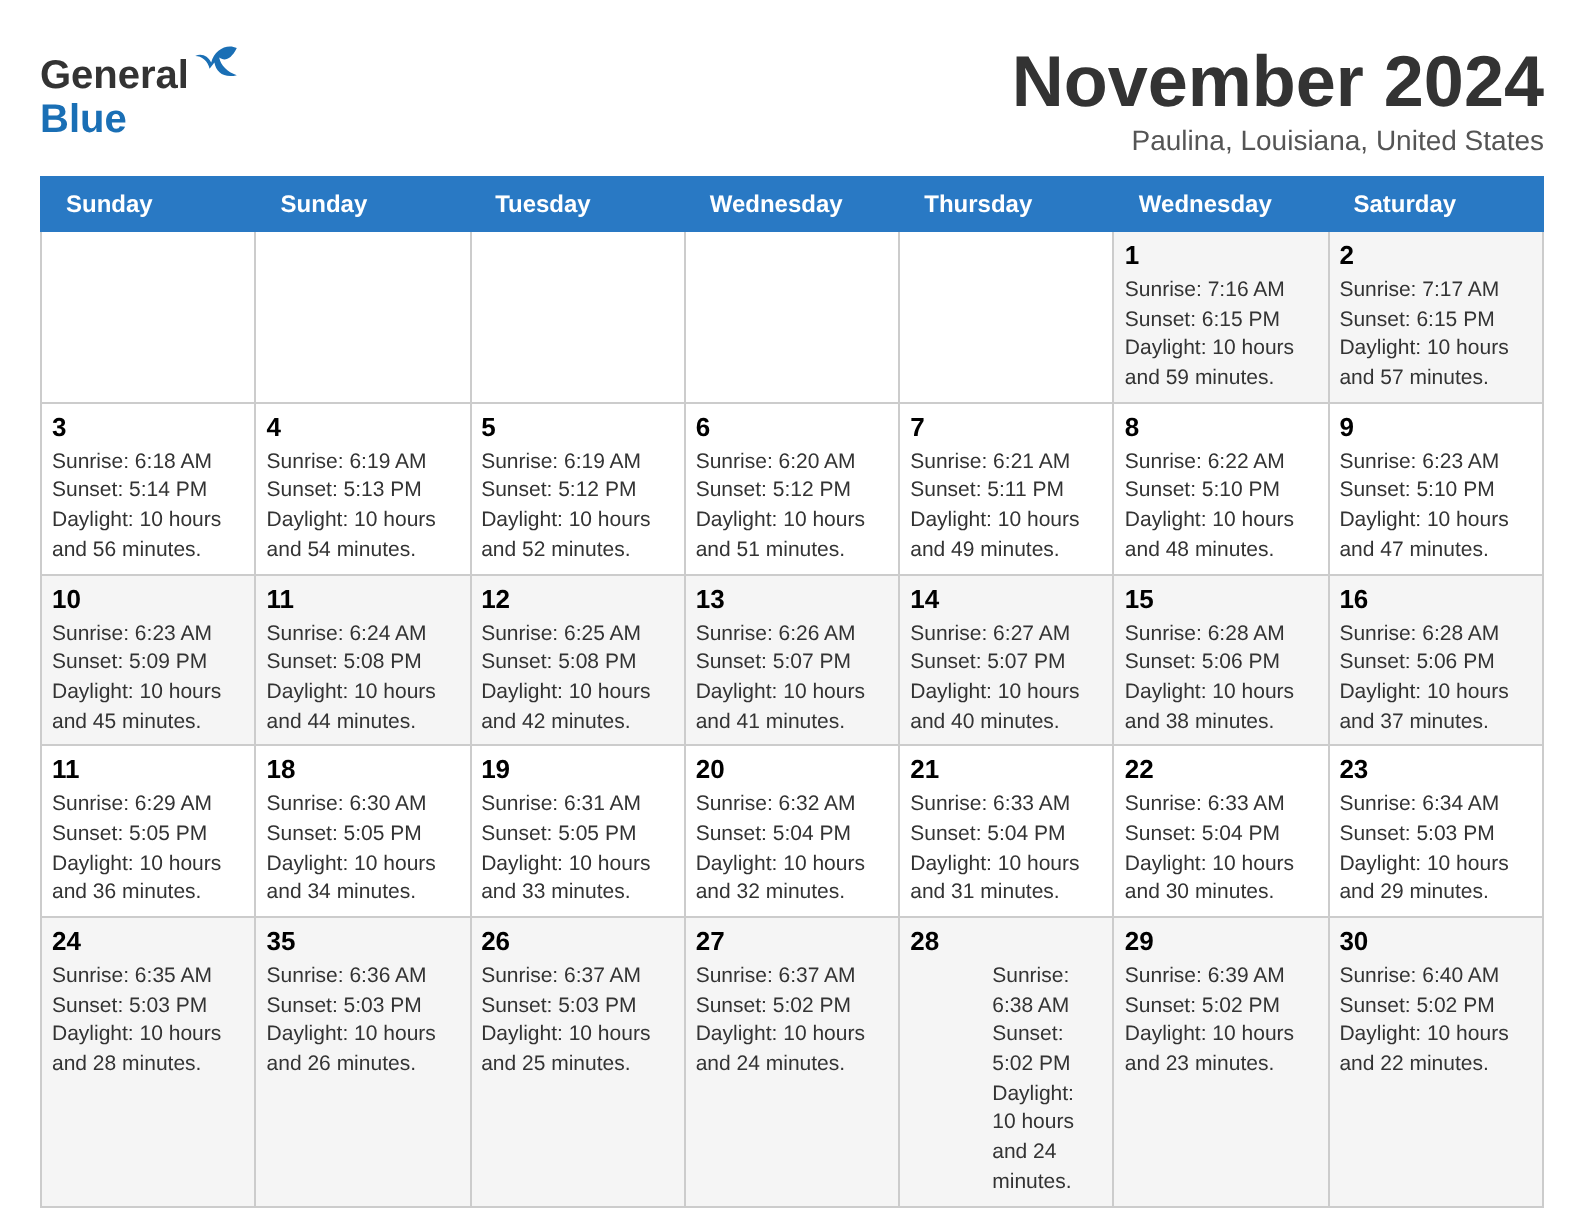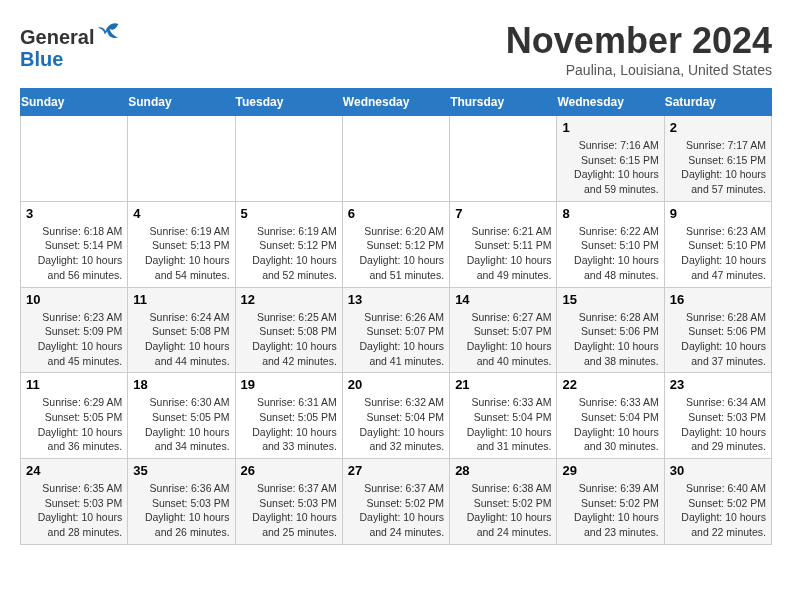--- a/index.html
+++ b/index.html
@@ -44,21 +44,21 @@
     }
     table {
       width: 100%;
       border-collapse: collapse;
       font-size: 11px;
     }
     thead tr th {
       background-color: #2979c4;
       color: #fff;
       text-align: left;
-      padding: 6px 0;
+      padding: 6px 12px;
       font-size: 12px;
       border: 1px solid #2979c4;
     }
     tbody tr td {
       border: 1px solid #ccc;
       vertical-align: top;
       padding: 4px 5px;
       height: 80px;
       width: 106px;
       background: #fff;
@@ -69,21 +69,20 @@
     .day-num {
       font-weight: bold;
       font-size: 13px;
       display: block;
       margin-bottom: 3px;
     }
     .day-info {
       font-size: 10.5px;
       color: #333;
       line-height: 1.4;
-      text-align: right;
     }
     .empty { background: #fff !important; }
   </style>
 </head>
 <body>
 
 <div class="header">
   <div class="logo">
     <div>
       <div class="logo-text">
@@ -313,21 +312,21 @@
         </td>
         <td>
           <span class="day-num">27</span>
           <div class="day-info" style="white-space: pre-line;">Sunrise: 6:37 AM
 Sunset: 5:02 PM
 Daylight: 10 hours
 and 24 minutes.</div>
         </td>
         <td>
           <span class="day-num">28</span>
-          <div class="day-info" style="white-space: pre-line;">Sunrise: 6:38 AM
+          <div class="day-info" style="white-space: pre-line; margin-left: 41px;">Sunrise: 6:38 AM
 Sunset: 5:02 PM
 Daylight: 10 hours
 and 24 minutes.</div>
         </td>
         <td>
           <span class="day-num">29</span>
           <div class="day-info" style="white-space: pre-line;">Sunrise: 6:39 AM
 Sunset: 5:02 PM
 Daylight: 10 hours
 and 23 minutes.</div>

